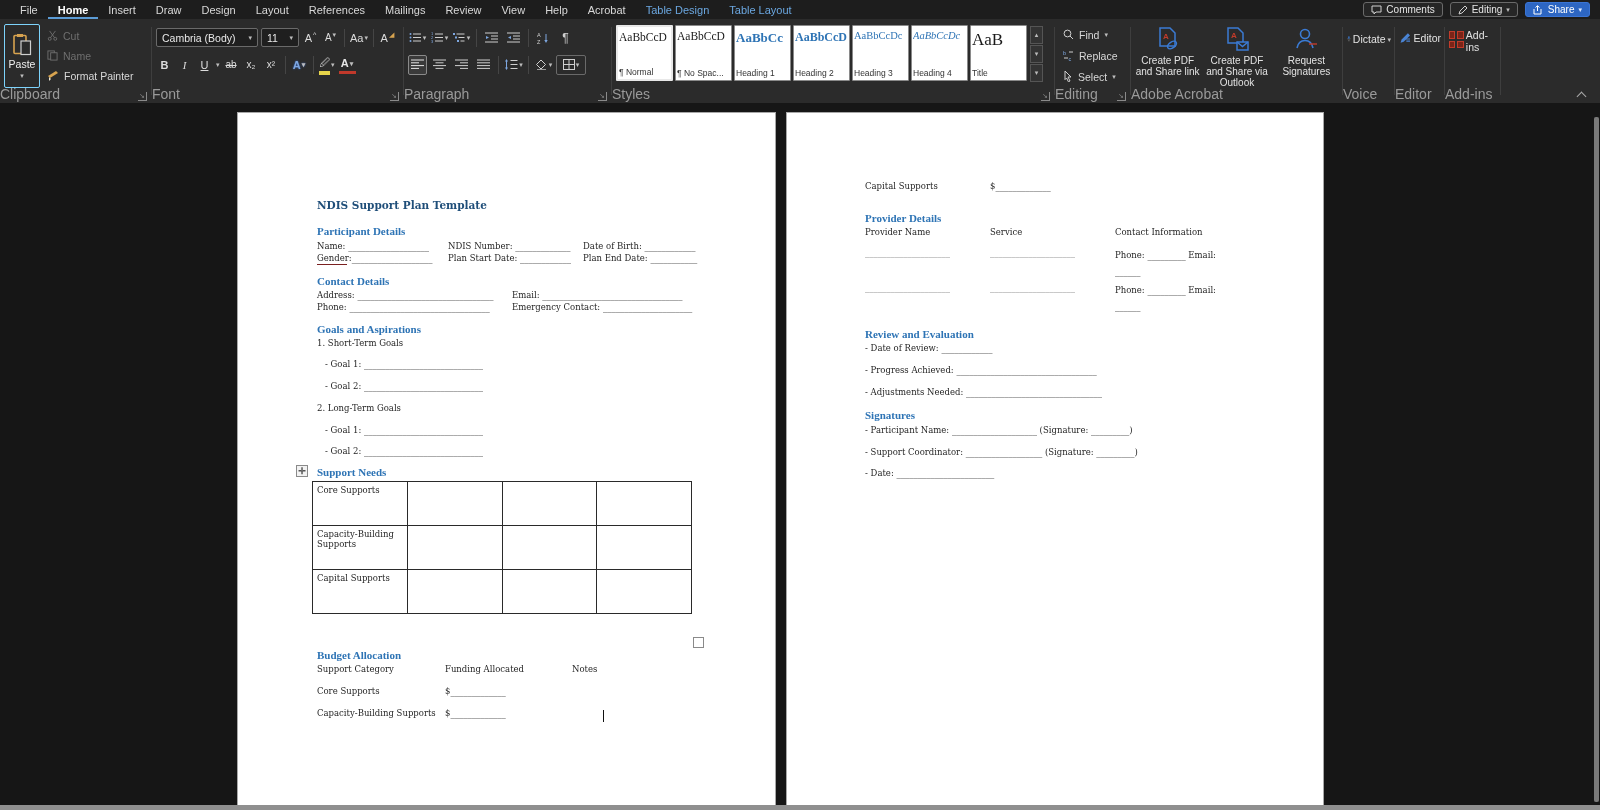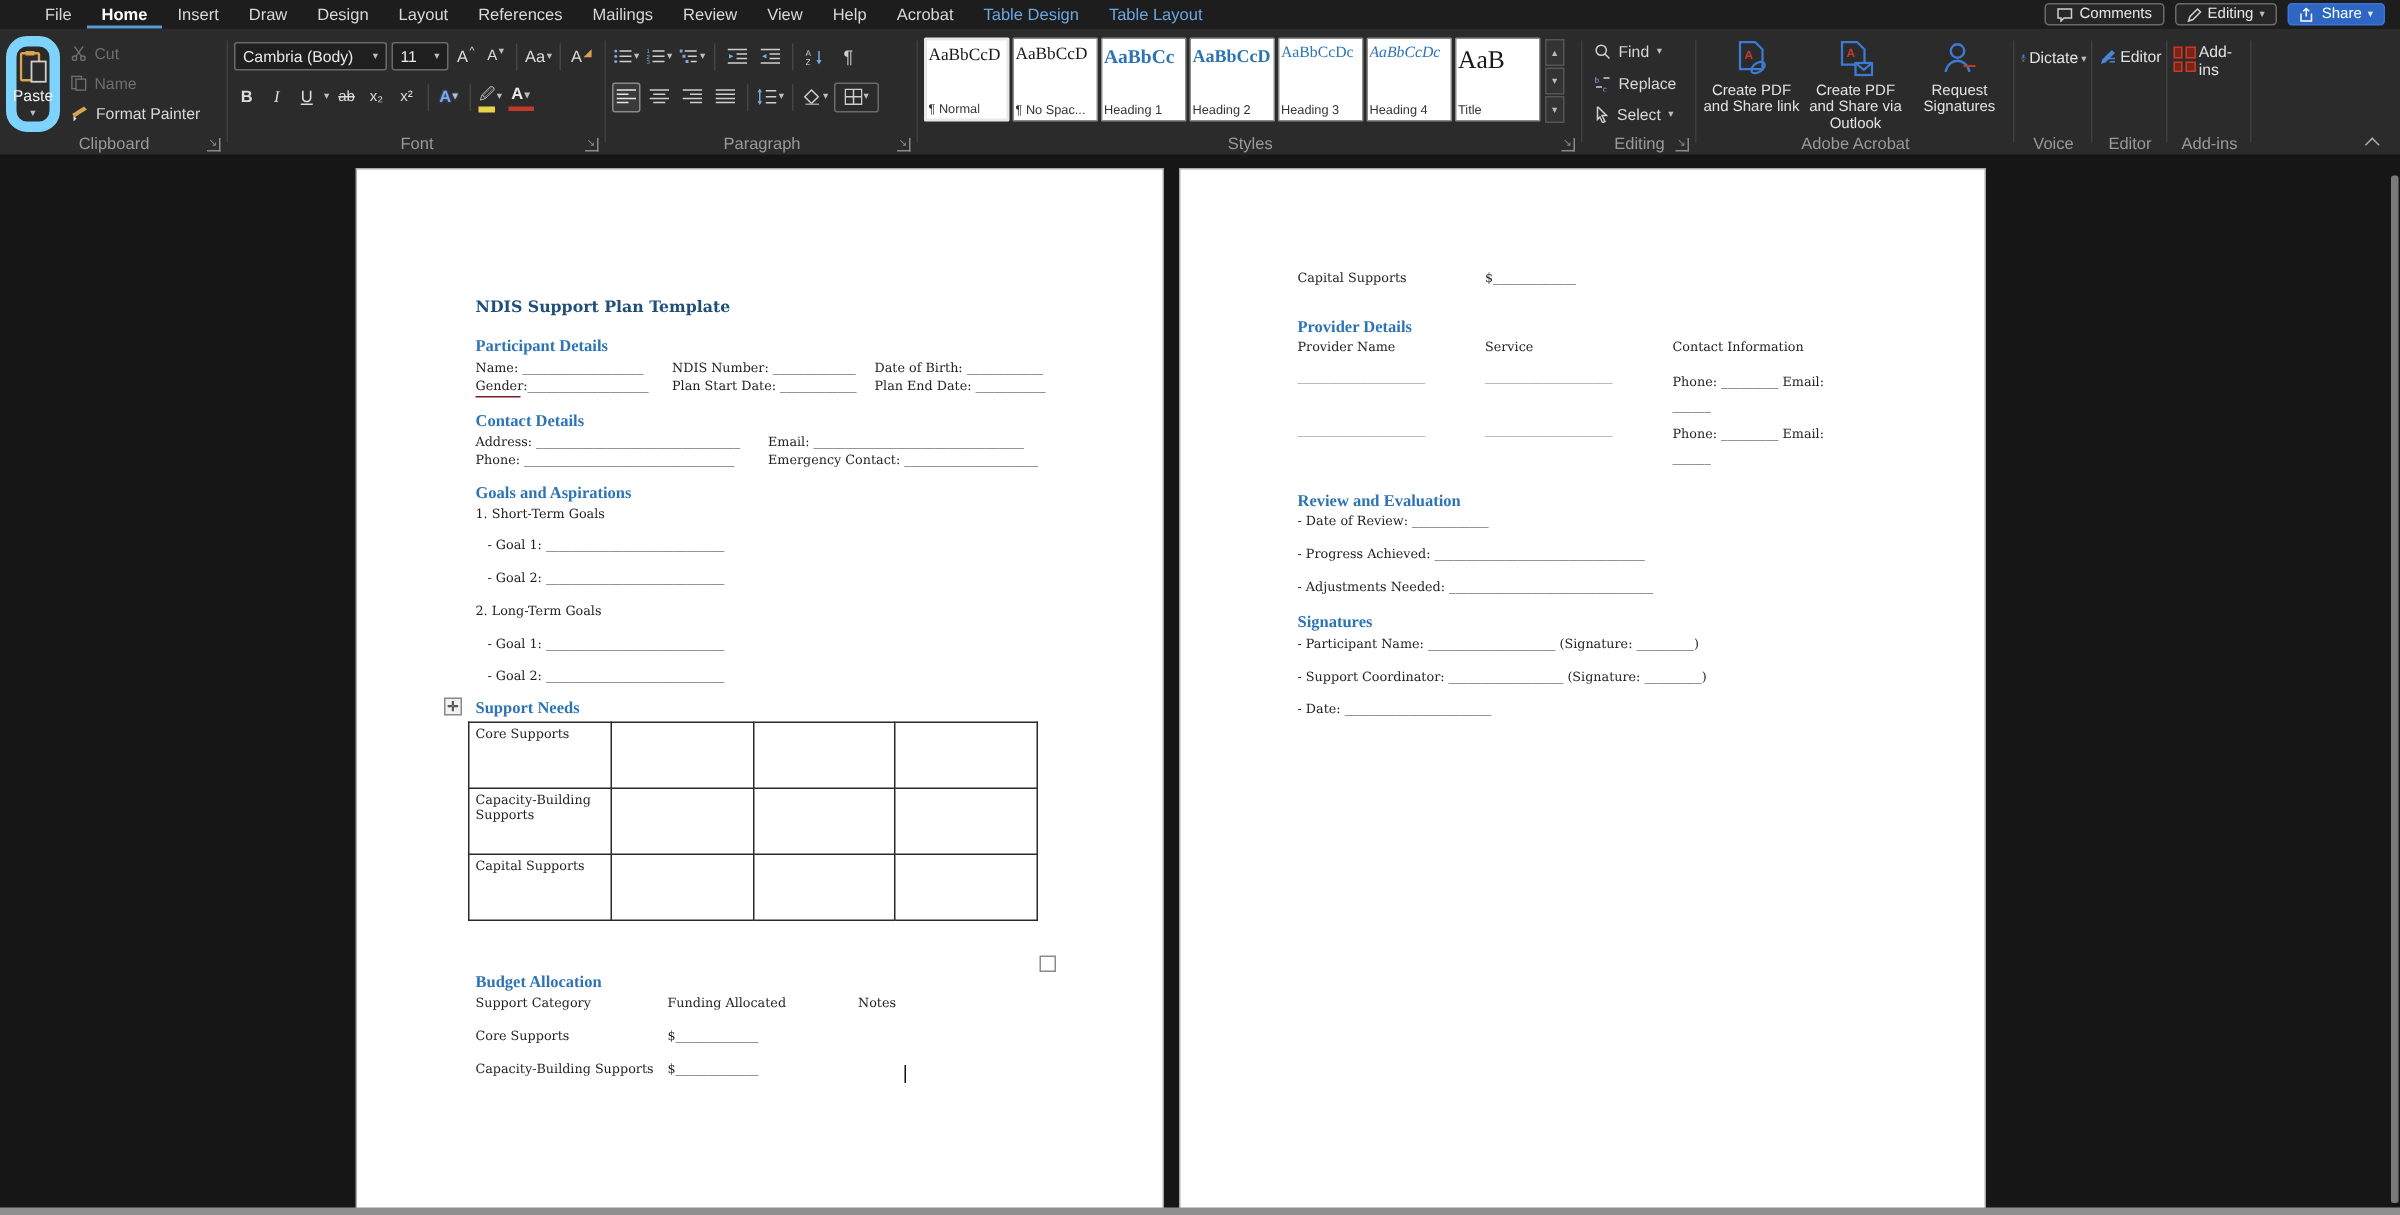--- a/index.html
+++ b/index.html
@@ -1,39 +1,39 @@
 <!DOCTYPE html>
 <html><head>
 <meta charset="utf-8">
 <style>
 *{margin:0;padding:0;box-sizing:border-box}
 body{width:1600px;height:810px;background:#141414;font-family:"Liberation Sans",sans-serif;overflow:hidden}
 .app{position:relative;width:1600px;height:810px;overflow:hidden}
 
 
 .menubar{position:absolute;top:0;left:0;right:0;height:19px;background:#1d1d1d;display:flex;align-items:stretch;color:#d8d8d8;font-size:11px;z-index:5}
-.mtabs{display:flex;align-items:stretch;padding-left:20px}
+.mtabs{display:flex;align-items:stretch;padding-left:10px}
 .mtab{padding:0 10px;display:flex;align-items:center;white-space:nowrap}
 .mtab.active{color:#fff;font-weight:bold;box-shadow:inset 0 -2px 0 #5b9bd5}
 .mtab.ctx{color:#6ba7e0}
 .menu-right{margin-left:auto;display:flex;gap:7px;align-items:center;padding-right:10px}
 .mbtn{border:1px solid #6a6a6a;border-radius:3px;height:15px;padding:0 7px;display:flex;align-items:center;gap:4px;font-size:10px;background:#262626;color:#e6e6e6}
 .mbtn.share{background:#2d66c3;border-color:#3a74d4;color:#fff}
 .chev{font-size:7px;color:#bdbdbd;line-height:1}
 svg{display:block}
 
 
 .ribbon{position:absolute;top:19px;left:0;right:0;height:84px;background:#2b2b2b;color:#d8d8d8;display:flex;z-index:4}
 .rgroup{position:relative;height:100%;padding:5px 4px 15px;flex:none}
 .rgroup::after{content:"";position:absolute;right:0;top:8px;bottom:8px;width:1px;background:#3e3e3e}
-.glabel{position:absolute;bottom:1px;left:0;right:0;text-align:center;font-size:11px;color:#9a9a9a;white-space:nowrap}
+.glabel{position:absolute;bottom:1px;left:0;right:0;font-size:14px;color:#9a9a9a;white-space:nowrap}
 .launcher{position:absolute;bottom:2px;right:5px;width:9px;height:9px;border-right:1px solid #8a8a8a;border-bottom:1px solid #8a8a8a;font-size:7px;color:#8a8a8a;line-height:8px;text-align:center}
 
 .cbwrap{display:flex;gap:4px;height:100%}
-.paste-btn{width:36px;border:7px solid #7dd3fc;border-radius:14px;display:flex;flex-direction:column;align-items:center;justify-content:center;gap:2px;font-size:10.5px;color:#eee}
+.paste-btn{width:36px;border:1px solid #7dd3fc;border-radius:2px;display:flex;flex-direction:column;align-items:center;justify-content:center;gap:2px;font-size:10.5px;color:#eee}
 .cbcol{display:flex;flex-direction:column;justify-content:flex-start;gap:3px;padding-top:3px}
 .sbtn{display:flex;align-items:center;gap:5px;font-size:10.5px;height:17px;padding:0 3px;white-space:nowrap}
 .sbtn.disabled{color:#6f6f6f}
 
 .frow{display:flex;align-items:center;gap:3px;height:27px}
 .fsel{background:#1f1f1f;border:1px solid #6a6a6a;border-radius:2px;height:19px;display:flex;align-items:center;gap:5px;padding:0 5px;font-size:10.5px;color:#e8e8e8}
 .fbtn{min-width:17px;height:19px;display:flex;align-items:center;justify-content:center;font-size:11px;color:#dcdcdc;gap:1px}
 .vdiv{width:1px;height:18px;background:#454545;margin:0 2px}
 .bold{font-weight:bold}.ital{font-style:italic;font-family:"Liberation Serif",serif}
 .undl{text-decoration:underline}.strike{text-decoration:line-through}

